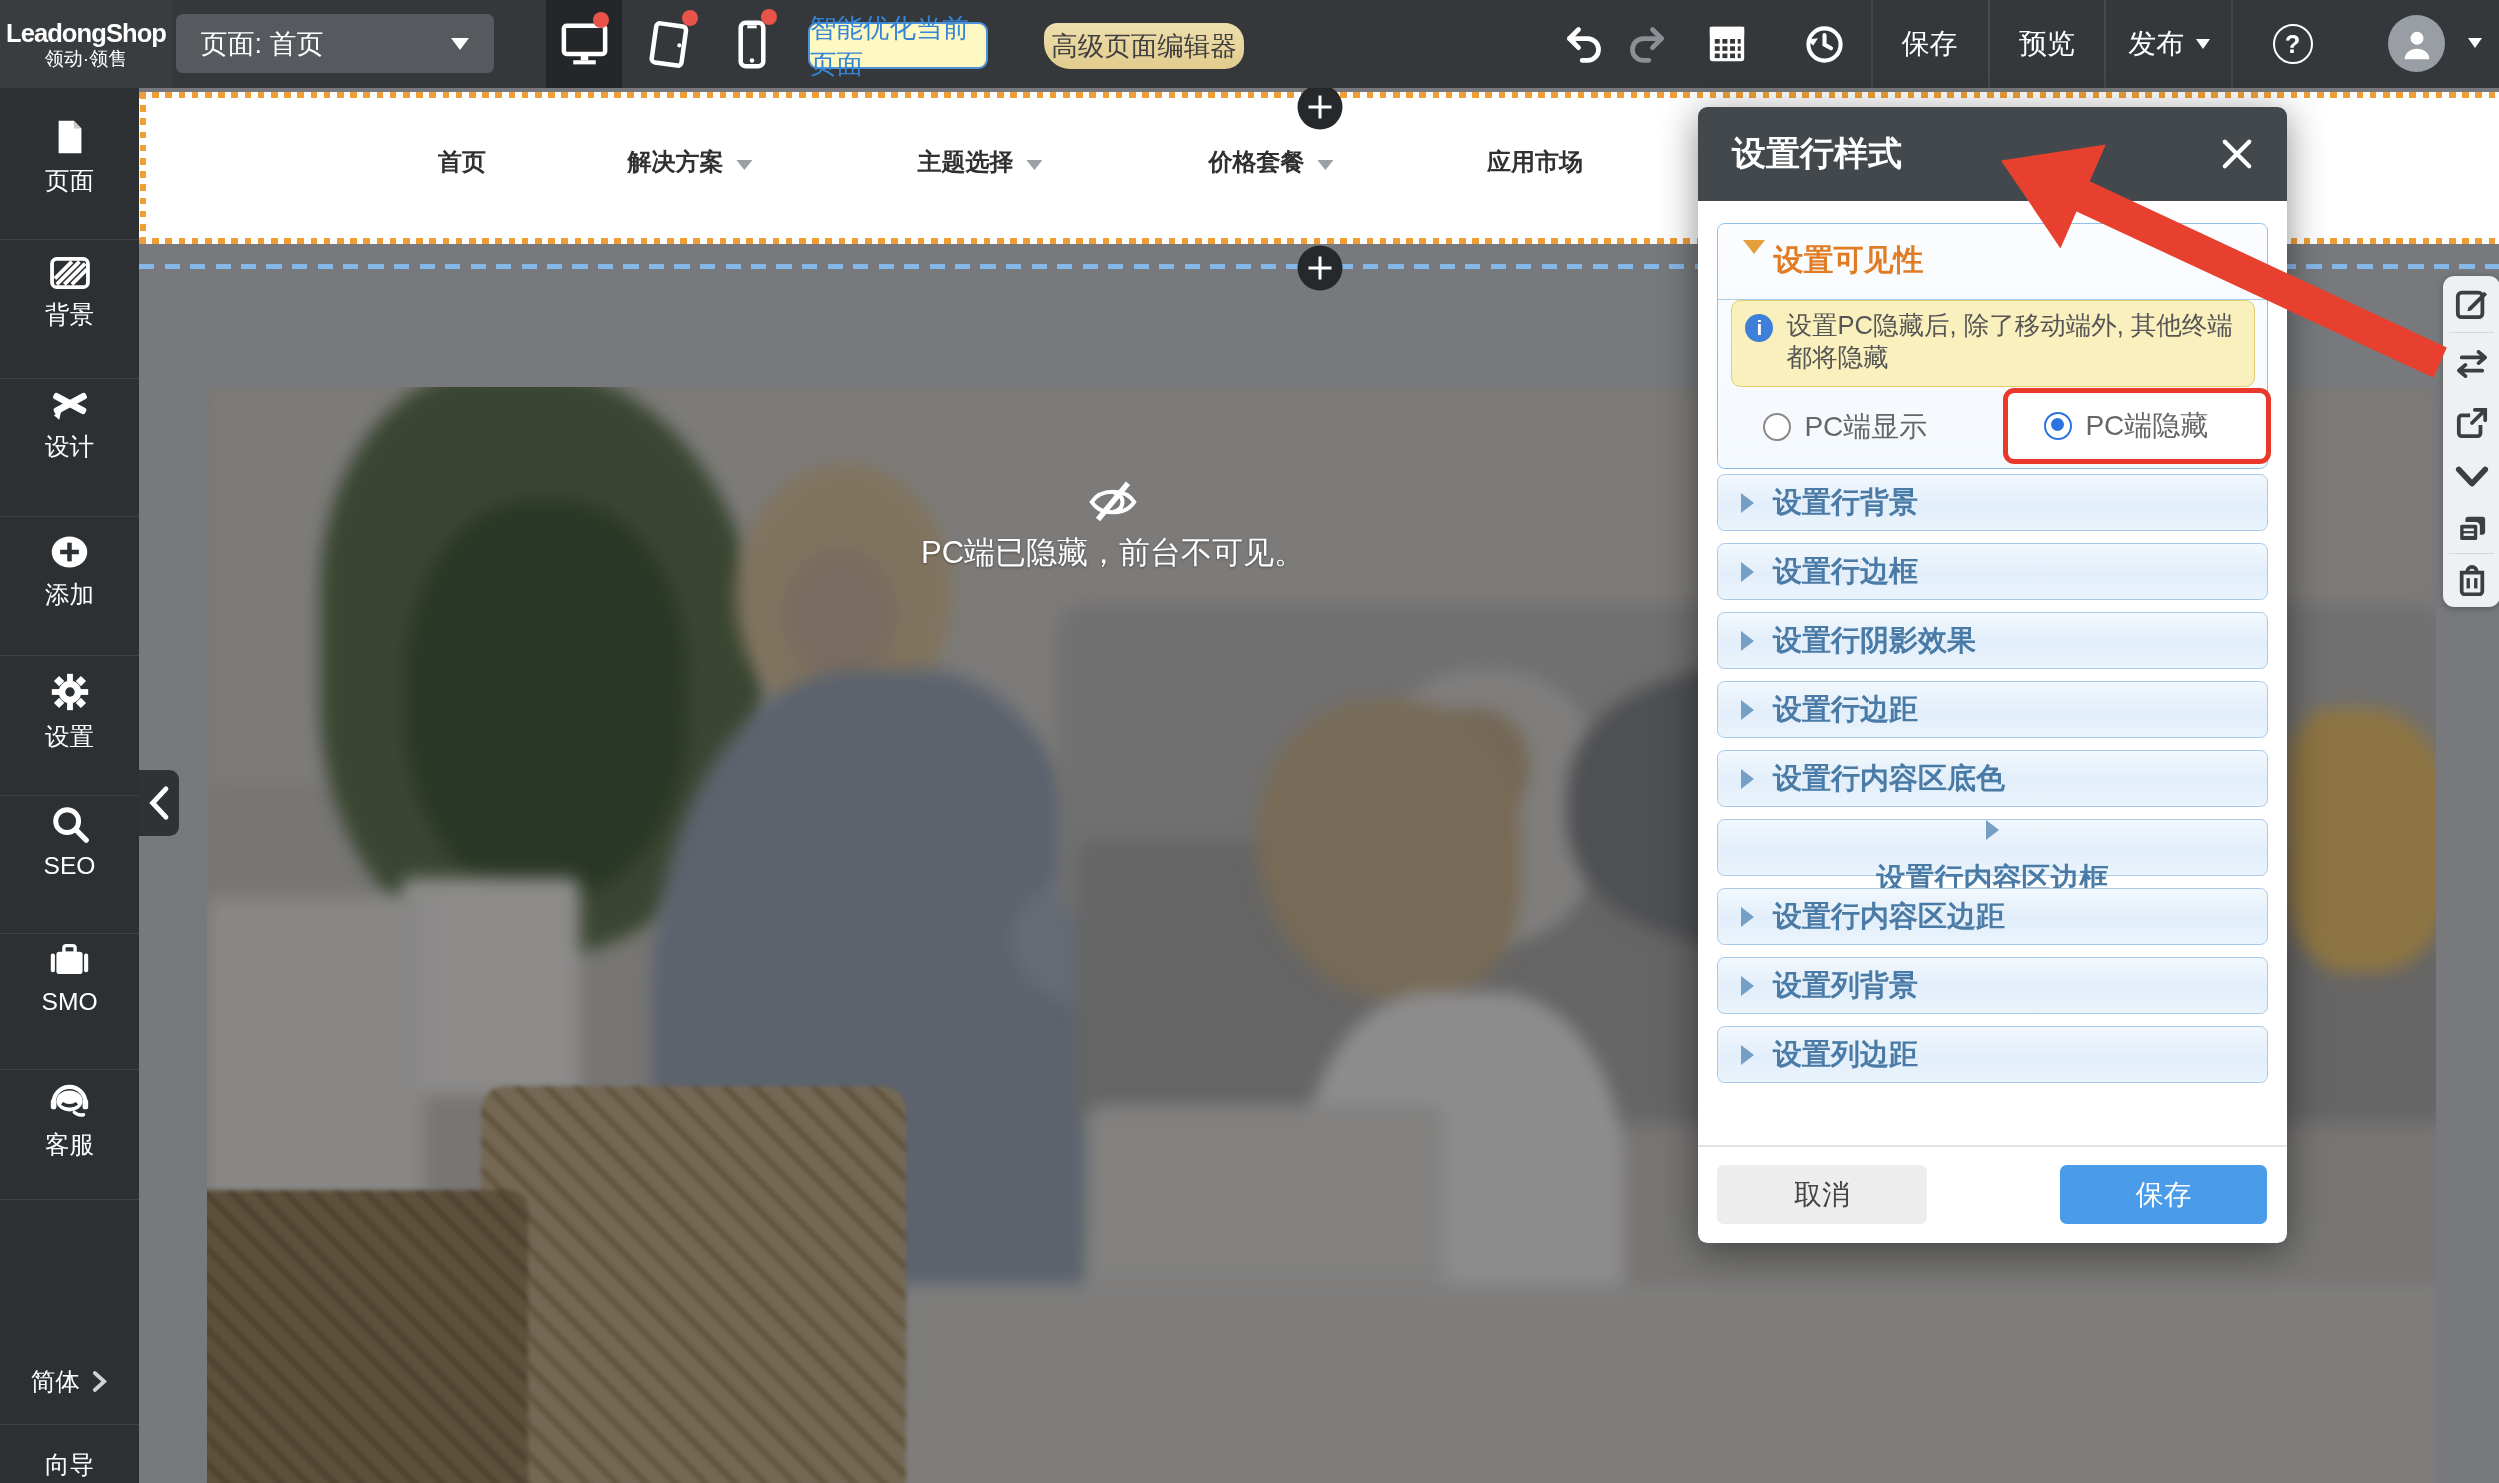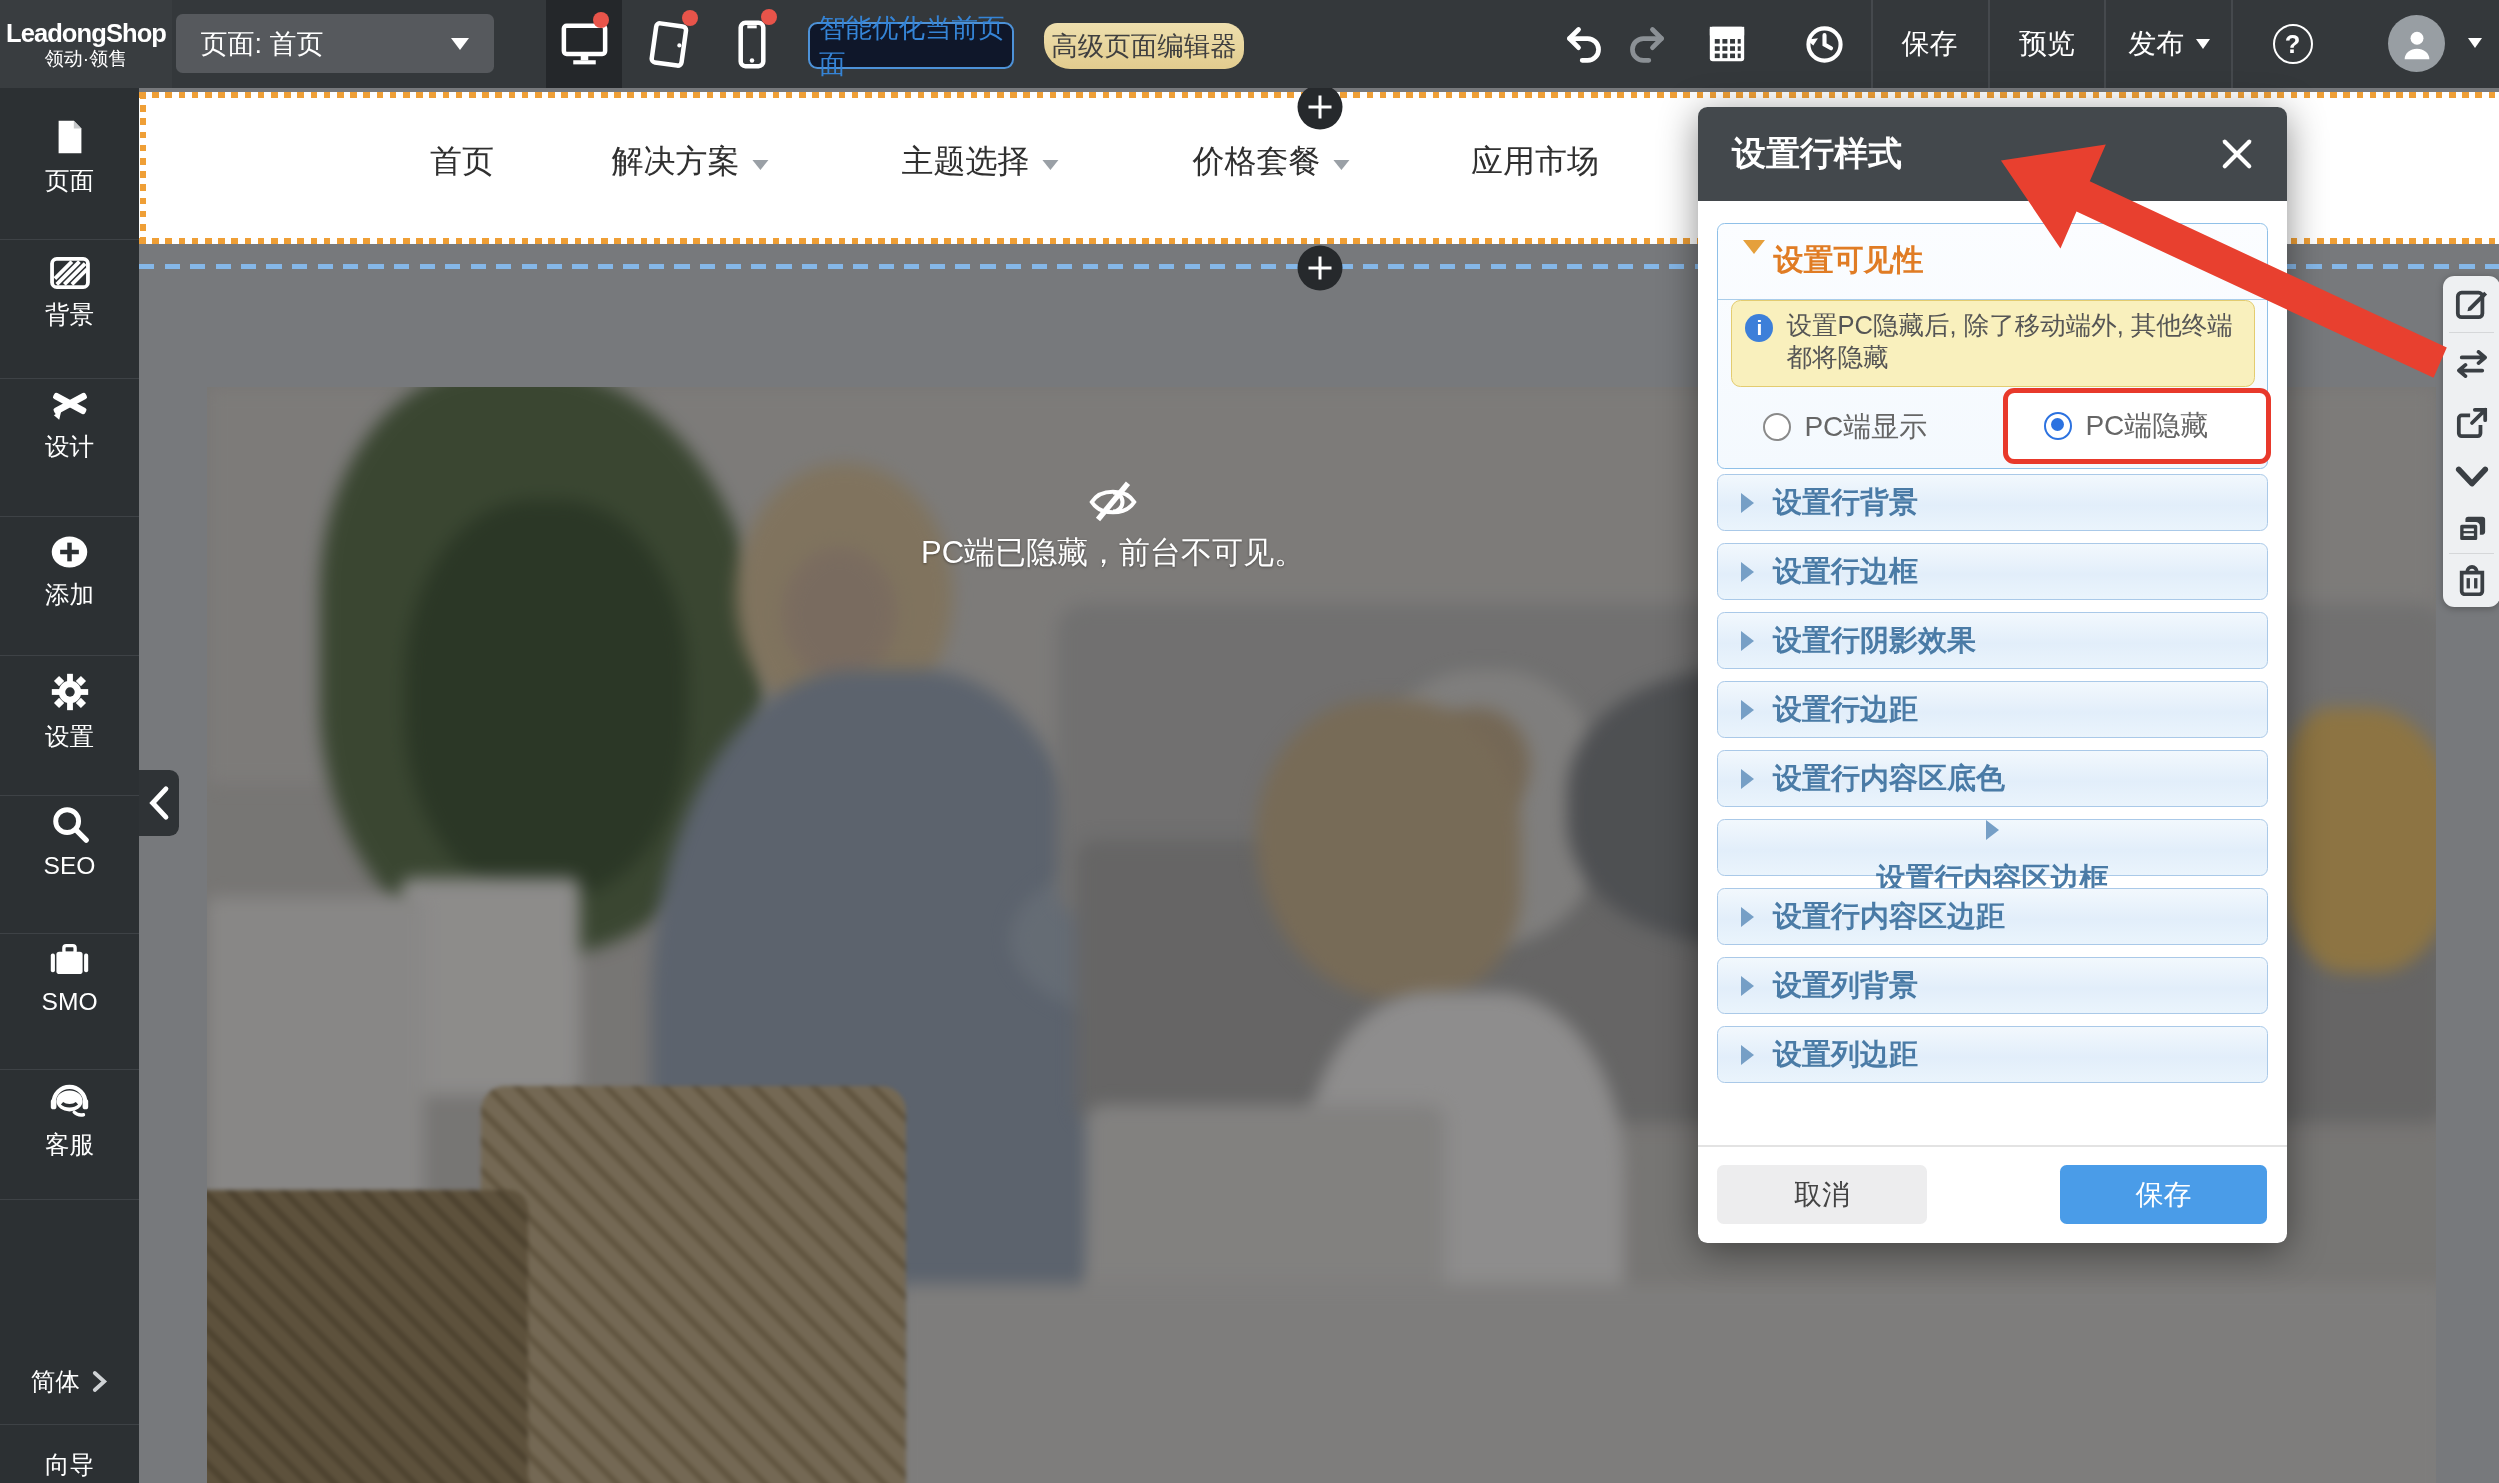--- a/index.html
+++ b/index.html
@@ -12,22 +12,22 @@
         display:flex;flex-direction:column;align-items:center;justify-content:center;line-height:1.1;}
   .logo .l1{font-size:25.5px;font-weight:bold;letter-spacing:-0.9px;}
   .logo .l2{font-size:19px;margin-top:1.9px;}
   .page-pill{position:absolute;left:176px;top:14px;width:318px;height:59px;background:#56595d;border-radius:6.6px;
         color:#fff;font-size:27px;display:flex;align-items:center;padding:0 24.6px;cursor:pointer;}
   .page-pill .caret{margin-left:auto;}
   .caret{width:0;height:0;border-left:9.4px solid transparent;border-right:9.4px solid transparent;border-top:12.3px solid #fff;}
   .dev-btn{position:absolute;top:0;width:76px;height:88px;display:flex;align-items:center;justify-content:center;}
   .dev-btn.active{background:#24272a;}
   .red-dot{position:absolute;width:16px;height:16px;border-radius:50%;background:#e8544a;}
-  .opt-btn{position:absolute;left:808px;top:22px;width:206px;height:47px;background:#0f172a;border:2.8px solid #4d92d8;
-        border-radius:9.4px;color:#3584d6;font-size:26.5px;display:flex;align-items:center;justify-content:center;padding-left:9px;}
+  .opt-btn{position:absolute;left:808px;top:22px;width:180px;height:47px;background:#fef9c3;border:2.8px solid #4d92d8;
+        border-radius:9.4px;color:#3584d6;font-size:26.5px;display:flex;align-items:center;justify-content:center;}
   .adv-btn{position:absolute;left:1044px;top:23px;width:200px;height:46px;background:linear-gradient(180deg,#eedfae,#e2cc8e);
         border-radius:13.2px 19px 19px 26.5px;color:#3f3f3f;font-size:26.5px;display:flex;align-items:center;justify-content:center;}
   .tb-div{position:absolute;top:0;width:1.9px;height:88px;background:#45494d;}
   .tb-btn{position:absolute;top:0;height:88px;display:flex;align-items:center;justify-content:center;color:#fff;font-size:28px;}
   .tb-btn.dim{color:#8b9095;}
   .avatar{position:absolute;left:2388px;top:15px;width:57px;height:57px;border-radius:50%;background:#989ea3;
         display:flex;align-items:center;justify-content:center;overflow:hidden;}
 
   
   .sidebar{position:absolute;left:0;top:88px;width:139px;height:1395px;background:#2c3033;z-index:30;}
@@ -37,21 +37,21 @@
   .sb-div{position:absolute;left:0;width:139px;height:0.9px;background:#3e4246;}
   .collapse-tab{position:absolute;left:139px;top:770px;width:40px;height:66px;background:#2f3336;
         border-radius:0 9.4px 9.4px 0;display:flex;align-items:center;justify-content:center;z-index:31;color:#fff;}
 
   
   .white-band{position:absolute;left:139px;top:92px;width:2361px;height:152px;background:#fff;z-index:5;}
   .dotline-o{position:absolute;height:5.7px;background:repeating-linear-gradient(90deg,#ef9f36 0 6.6px,transparent 6.6px 13.2px);z-index:8;}
   .dotline-ov{position:absolute;width:5.7px;background:repeating-linear-gradient(180deg,#ef9f36 0 6.6px,transparent 6.6px 13.2px);z-index:8;}
   .dashline-b{position:absolute;height:4.7px;background:repeating-linear-gradient(90deg,#85b7e8 0 15px,transparent 15px 25.5px);z-index:8;}
   .nav-item{position:absolute;top:132px;height:60px;transform:translateX(-50%);display:flex;align-items:center;gap:13.2px;
-        color:#303030;font-size:32px;font-weight:400;z-index:7;cursor:pointer;}
+        color:#303030;font-size:24px;font-weight:700;z-index:7;cursor:pointer;}
   .nav-caret{width:0;height:0;border-left:8.5px solid transparent;border-right:8.5px solid transparent;border-top:10.4px solid #9aa0a6;margin-top:5.7px;}
   .plus-btn{position:absolute;width:45px;height:45px;border-radius:50%;background:#26292c;z-index:12;transform:translate(-50%,-50%);
         display:flex;align-items:center;justify-content:center;cursor:pointer;}
   .plus-btn:before{content:"";position:absolute;width:23px;height:3.8px;background:#fff;}
   .plus-btn:after{content:"";position:absolute;width:3.8px;height:23px;background:#fff;}
 
   .hero{position:absolute;left:207px;top:387px;width:2229px;height:1096px;overflow:hidden;background:#c9c6c1;z-index:4;}
   .blob{position:absolute;filter:blur(8.5px);}
   .hero-dim{position:absolute;inset:0;background:rgba(20,21,23,0.45);}
   .hide-msg{position:absolute;left:1113px;top:472px;width:0;z-index:6;display:flex;flex-direction:column;align-items:center;color:#fff;}

